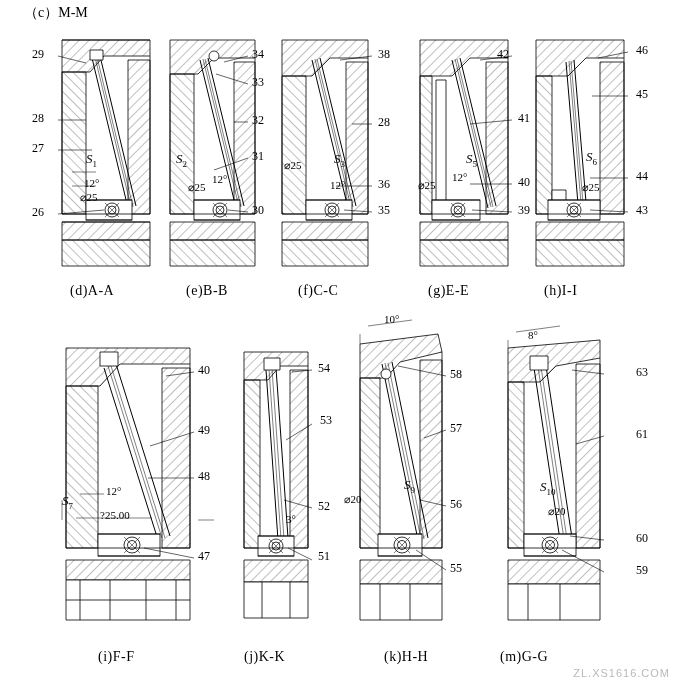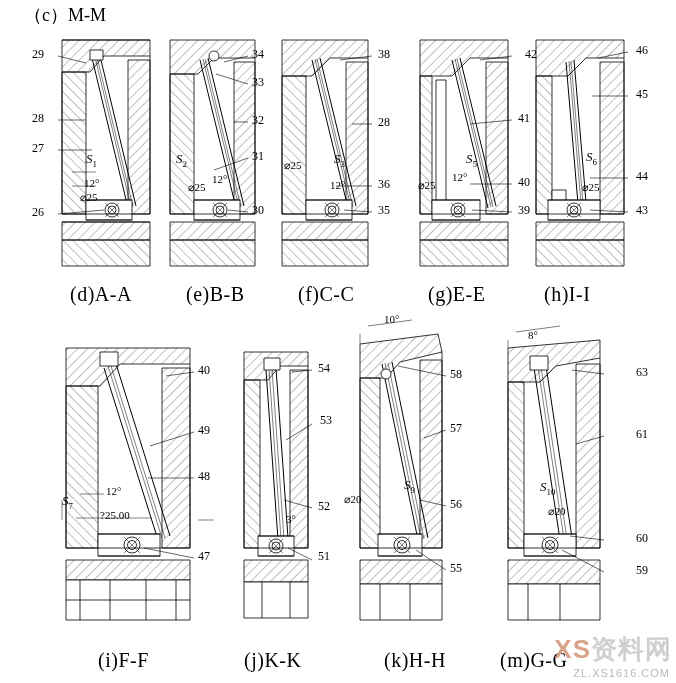--- a/index.html
+++ b/index.html
@@ -15,22 +15,22 @@
   svg.sheet{position:absolute;left:0;top:0;width:676px;height:683px;}
   .lbl{
     position:absolute;
     font-family:"Liberation Serif", serif;
     font-size:15px;
     color:#000;
     white-space:nowrap;
     line-height:1;
   }
   .num{font-size:12px;}
-  .cap{font-size:20px;letter-spacing:0.5px;}
-  .title{font-size:18px;}
+  .cap{font-size:14px;letter-spacing:0.5px;}
+  .title{font-size:14px;}
   .sl{font-size:13px;font-style:italic;}
   .sl sub{font-size:9px;font-style:normal;}
   .ang{font-size:11px;}
   .dia{font-size:11px;}
   .wm{
     position:absolute;
     right:6px;bottom:4px;
     font-size:11px;
     color:#b9b9b9;
     letter-spacing:1px;
@@ -343,21 +343,21 @@
 
   <div class="lbl num" style="left:378px;top:48px;">38</div>
   <div class="lbl num" style="left:378px;top:116px;">28</div>
   <div class="lbl num" style="left:378px;top:178px;">36</div>
   <div class="lbl num" style="left:378px;top:204px;">35</div>
   <div class="lbl sl" style="left:334px;top:152px;"><span>S</span><sub>3</sub></div>
   <div class="lbl ang" style="left:330px;top:180px;">12°</div>
   <div class="lbl dia" style="left:284px;top:160px;">⌀25</div>
   <div class="lbl cap" style="left:298px;top:284px;">(f)C-C</div>
 
-  <div class="lbl num" style="left:525px;top:48px;">42</div>
+  <div class="lbl num" style="left:497px;top:48px;">42</div>
   <div class="lbl num" style="left:518px;top:112px;">41</div>
   <div class="lbl num" style="left:518px;top:176px;">40</div>
   <div class="lbl num" style="left:518px;top:204px;">39</div>
   <div class="lbl sl" style="left:466px;top:152px;"><span>S</span><sub>5</sub></div>
   <div class="lbl ang" style="left:452px;top:172px;">12°</div>
   <div class="lbl dia" style="left:418px;top:180px;">⌀25</div>
   <div class="lbl cap" style="left:428px;top:284px;">(g)E-E</div>
 
   <div class="lbl num" style="left:636px;top:44px;">46</div>
   <div class="lbl num" style="left:636px;top:88px;">45</div>
@@ -394,16 +394,15 @@
 
   <div class="lbl num" style="left:636px;top:366px;">63</div>
   <div class="lbl num" style="left:636px;top:428px;">61</div>
   <div class="lbl num" style="left:636px;top:532px;">60</div>
   <div class="lbl num" style="left:636px;top:564px;">59</div>
   <div class="lbl sl" style="left:540px;top:480px;"><span>S</span><sub>10</sub></div>
   <div class="lbl ang" style="left:528px;top:330px;">8°</div>
   <div class="lbl dia" style="left:548px;top:506px;">⌀20</div>
   <div class="lbl cap" style="left:500px;top:650px;">(m)G-G</div>
 
-  <div class="wmbig"><span class="o">XS</span><span>资料网</span></div>
   <div class="wm">ZL.XS1616.COM</div>
 
 </div>
 
 </body></html>

